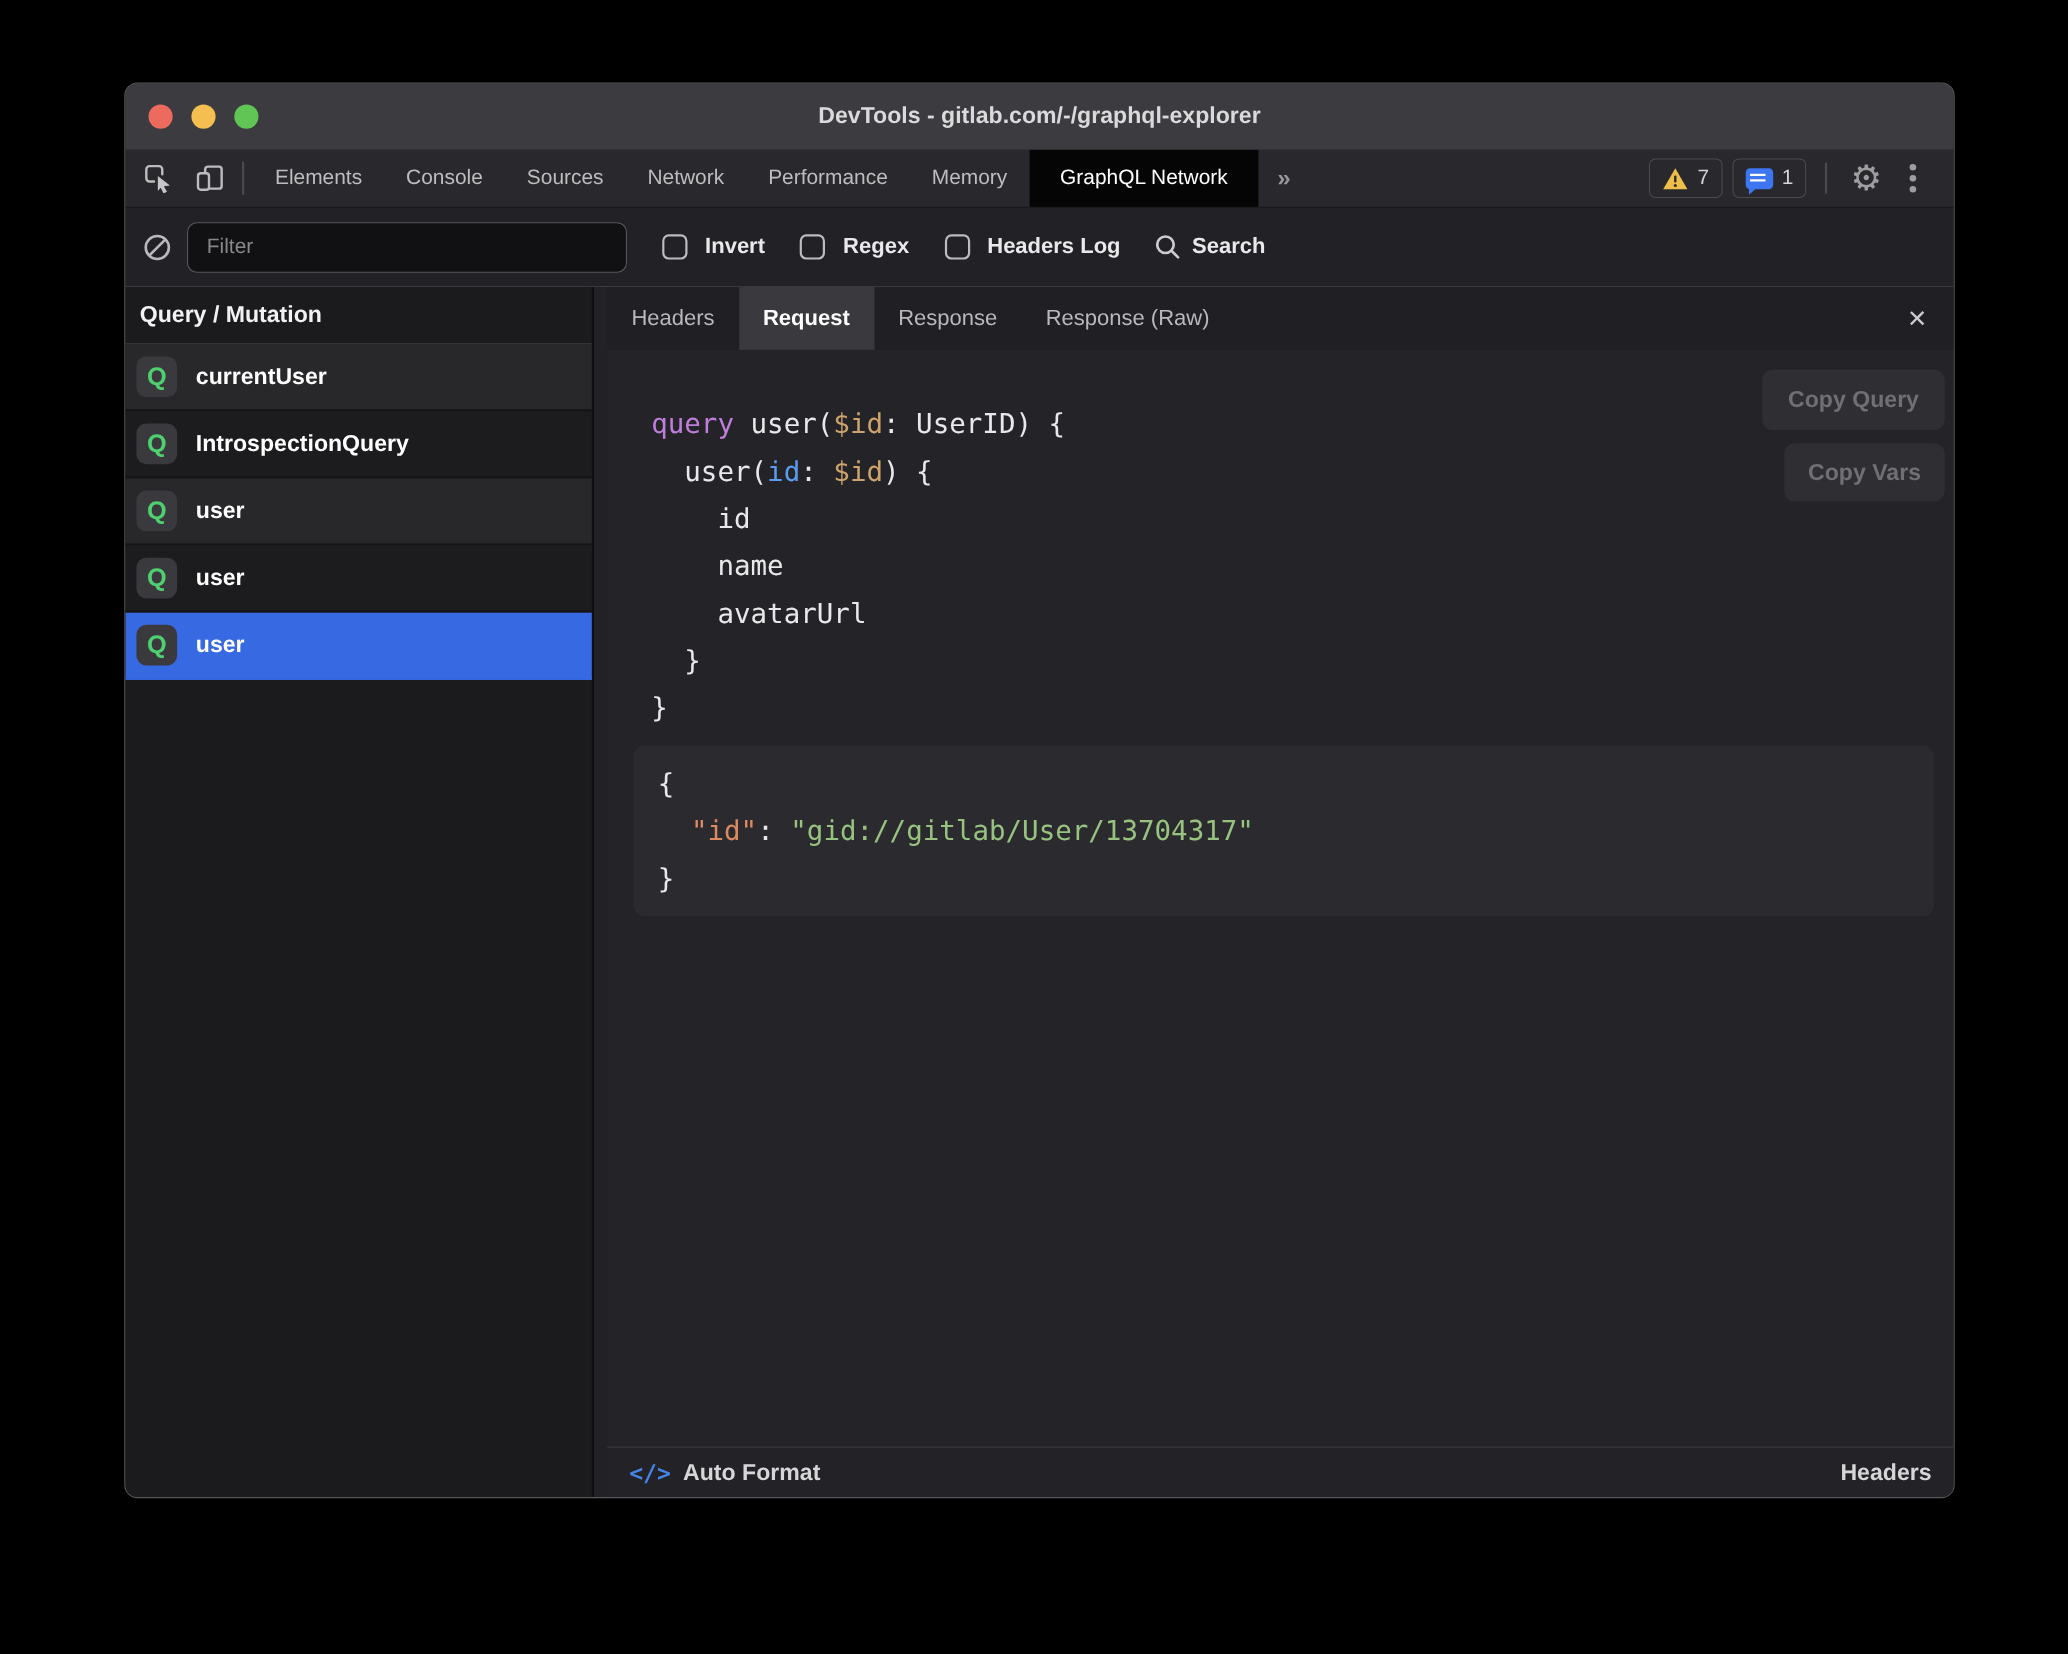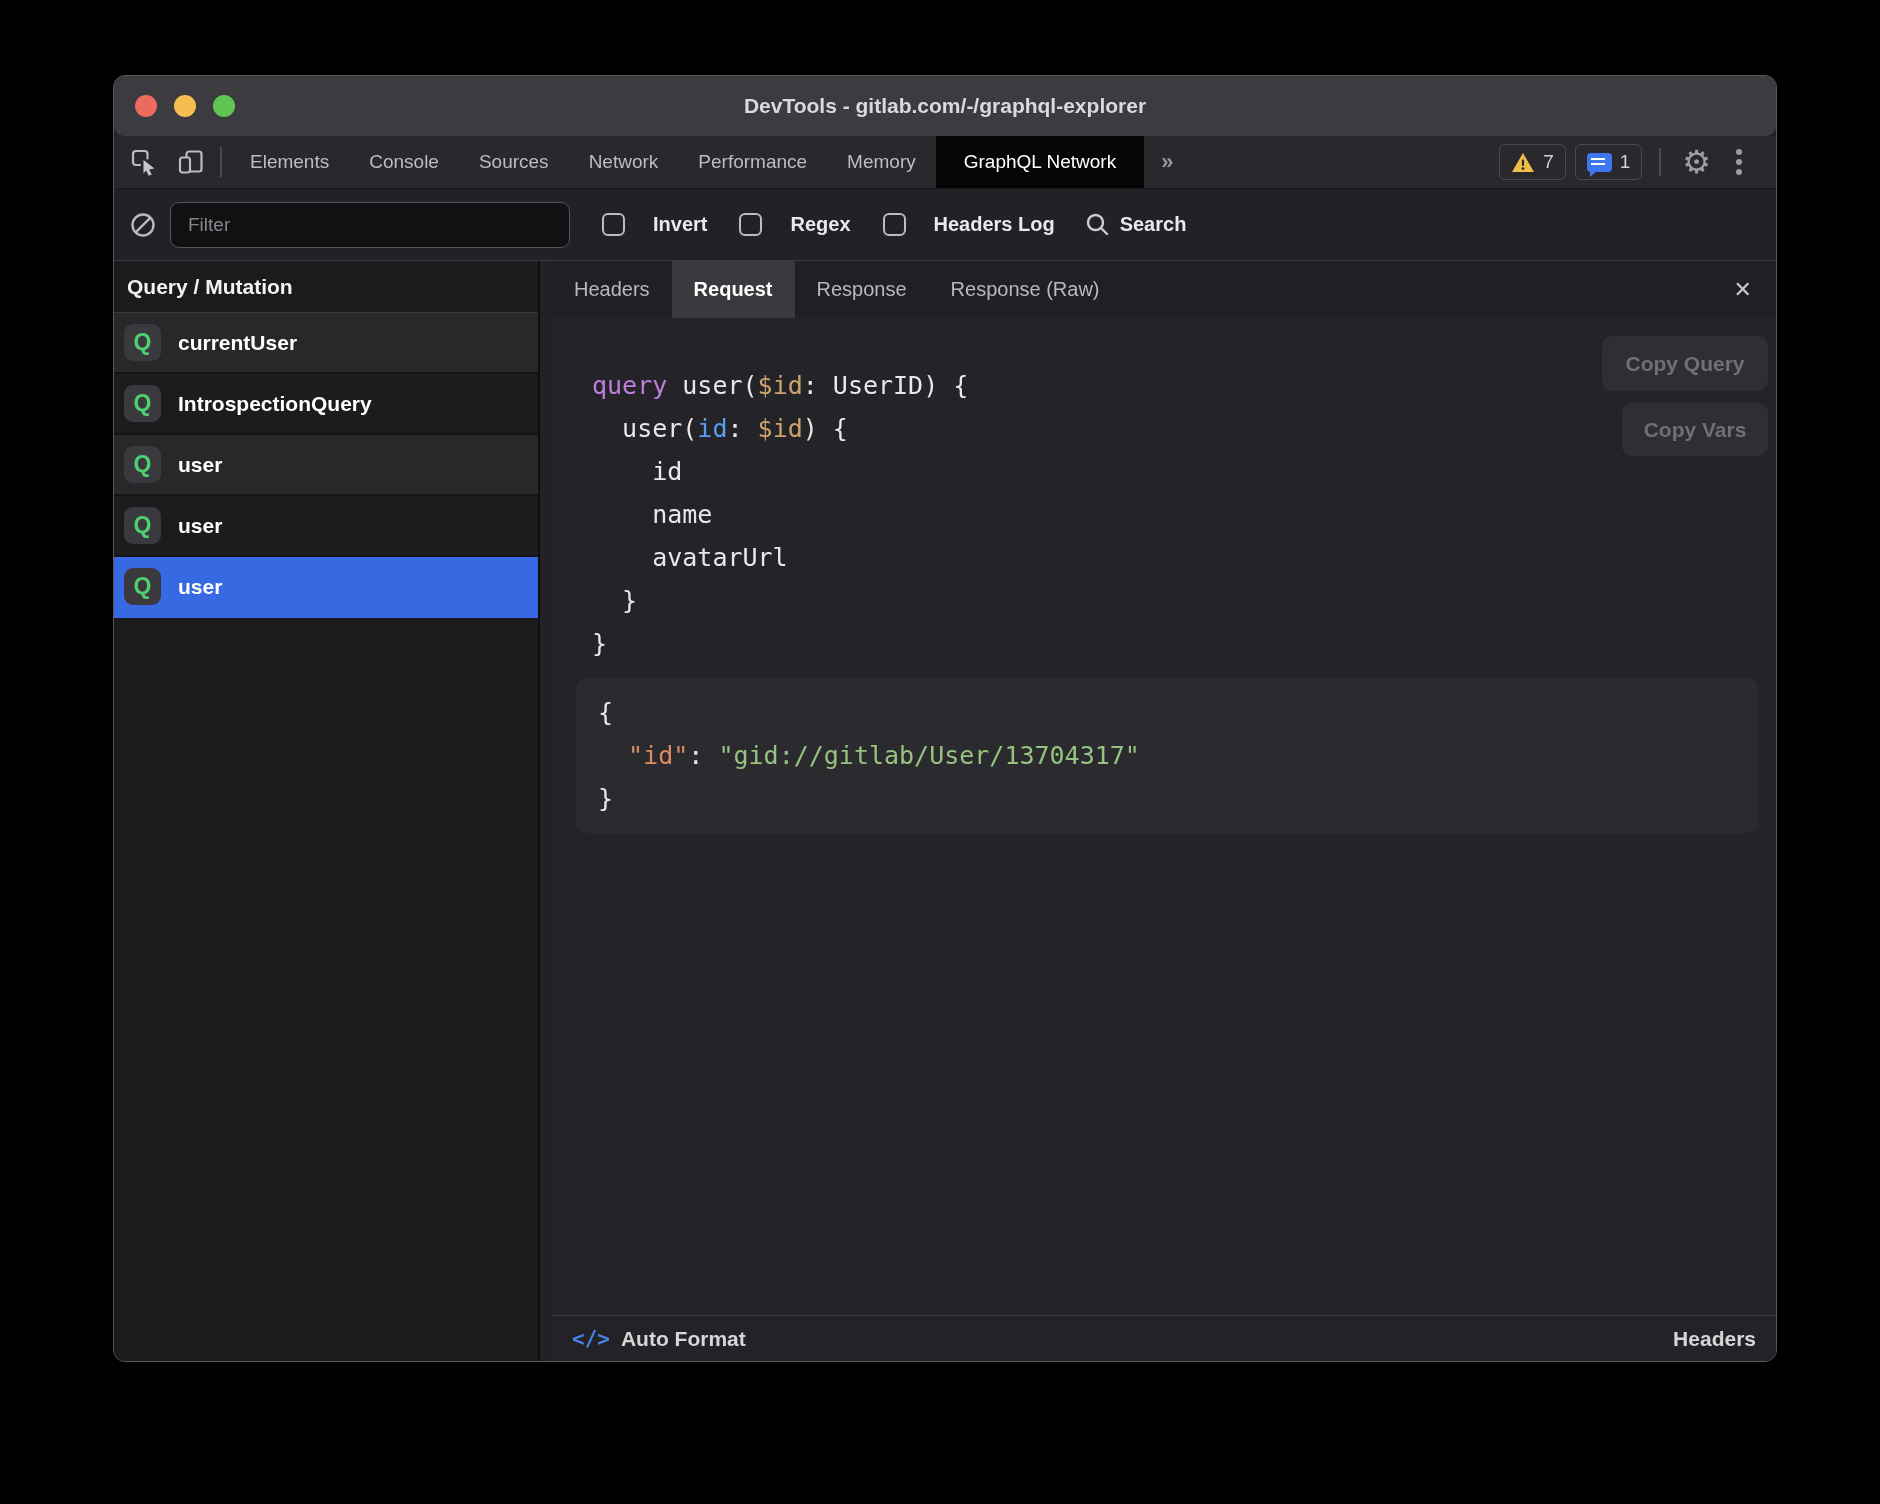--- a/index.html
+++ b/index.html
@@ -5,21 +5,21 @@
   * { margin:0; padding:0; box-sizing:border-box; }
   html,body { background:#000; }
   body { width:1880px; height:1504px; overflow:hidden; font-family:"Liberation Sans", sans-serif; }
   .stage { position:relative; width:1880px; height:1504px; background:#000; }
 
   .window { position:absolute; left:113px; top:75px; width:1664px; height:1287px;
             background:#222226; border:1px solid #58585c; border-radius:12px; overflow:hidden;
             display:flex; flex-direction:column; box-shadow:0 30px 80px rgba(0,0,0,.75); }
 
   
-  .titlebar { height:60px; background:#3c3b40; display:flex; align-items:center; position:relative; flex:0 0 auto;border-radius:10px; }
+  .titlebar { height:60px; background:#3c3b40; display:flex; align-items:center; position:relative; flex:0 0 auto; }
   .lights { display:flex; gap:17px; padding-left:21px; }
   .light { width:22px; height:22px; border-radius:50%; }
   .light-red { background:#ec6a5e; }
   .light-yellow { background:#f4bf50; }
   .light-green { background:#61c555; }
   .window-title { position:absolute; left:0; right:0; text-align:center; font-size:21px; font-weight:bold; color:#dadadc; }
 
   
   .tabbar { height:53px; background:#29282c; display:flex; align-items:stretch; flex:0 0 auto; border-bottom:1px solid #19191b; }
   .tabbar-icons { display:flex; align-items:center; gap:19px; padding:0 13px 0 16px; }
@@ -37,21 +37,21 @@
   .vdivider { width:2px; height:28px; background:#4b4b4f; margin:0 8px; }
   .gear { color:#9e9ea0; font-size:32px; line-height:1; padding:0 4px; cursor:default; }
   .dots { display:flex; flex-direction:column; gap:4px; padding:0 12px; }
   .dots i { width:6px; height:6px; border-radius:50%; background:#9e9ea0; }
 
   
   .filterbar { height:72px; background:#222125; border-bottom:1px solid #3a3a3e; display:flex; align-items:center; padding-left:16px; flex:0 0 auto; }
   .filter-input { margin-left:14px; width:400px; height:46px; background:#111114; border:1.5px solid #55555b; border-radius:9px;
                   color:#e8e8ea; font-size:19px; padding:0 17px; outline:none; font-family:"Liberation Sans", sans-serif; }
   .filter-input::placeholder { color:#87878b; }
-  .toggle-group { display:flex; align-items:center; gap:28px; margin-left:32px; cursor:default; }
+  .toggle-group { display:flex; align-items:center; gap:16px; margin-left:32px; cursor:default; }
   .checkbox { width:23px; height:23px; border:2.5px solid #bcbcbe; border-radius:6px; flex:0 0 auto; }
   .toggle-label { font-size:20px; font-weight:bold; color:#e9e9eb; white-space:nowrap; }
 
   
   .bodyrow { flex:1; display:flex; min-height:0; }
 
   
   .sidebar { width:426px; flex:0 0 auto; background:#1b1b1e; border-right:2px solid #0f0f11; display:flex; flex-direction:column; }
   .sidebar-header { height:52px; display:flex; align-items:center; padding-left:13px; font-size:21px; font-weight:bold; color:#f2f2f4;
                     border-bottom:1px solid #3a3a3d; flex:0 0 auto; }

